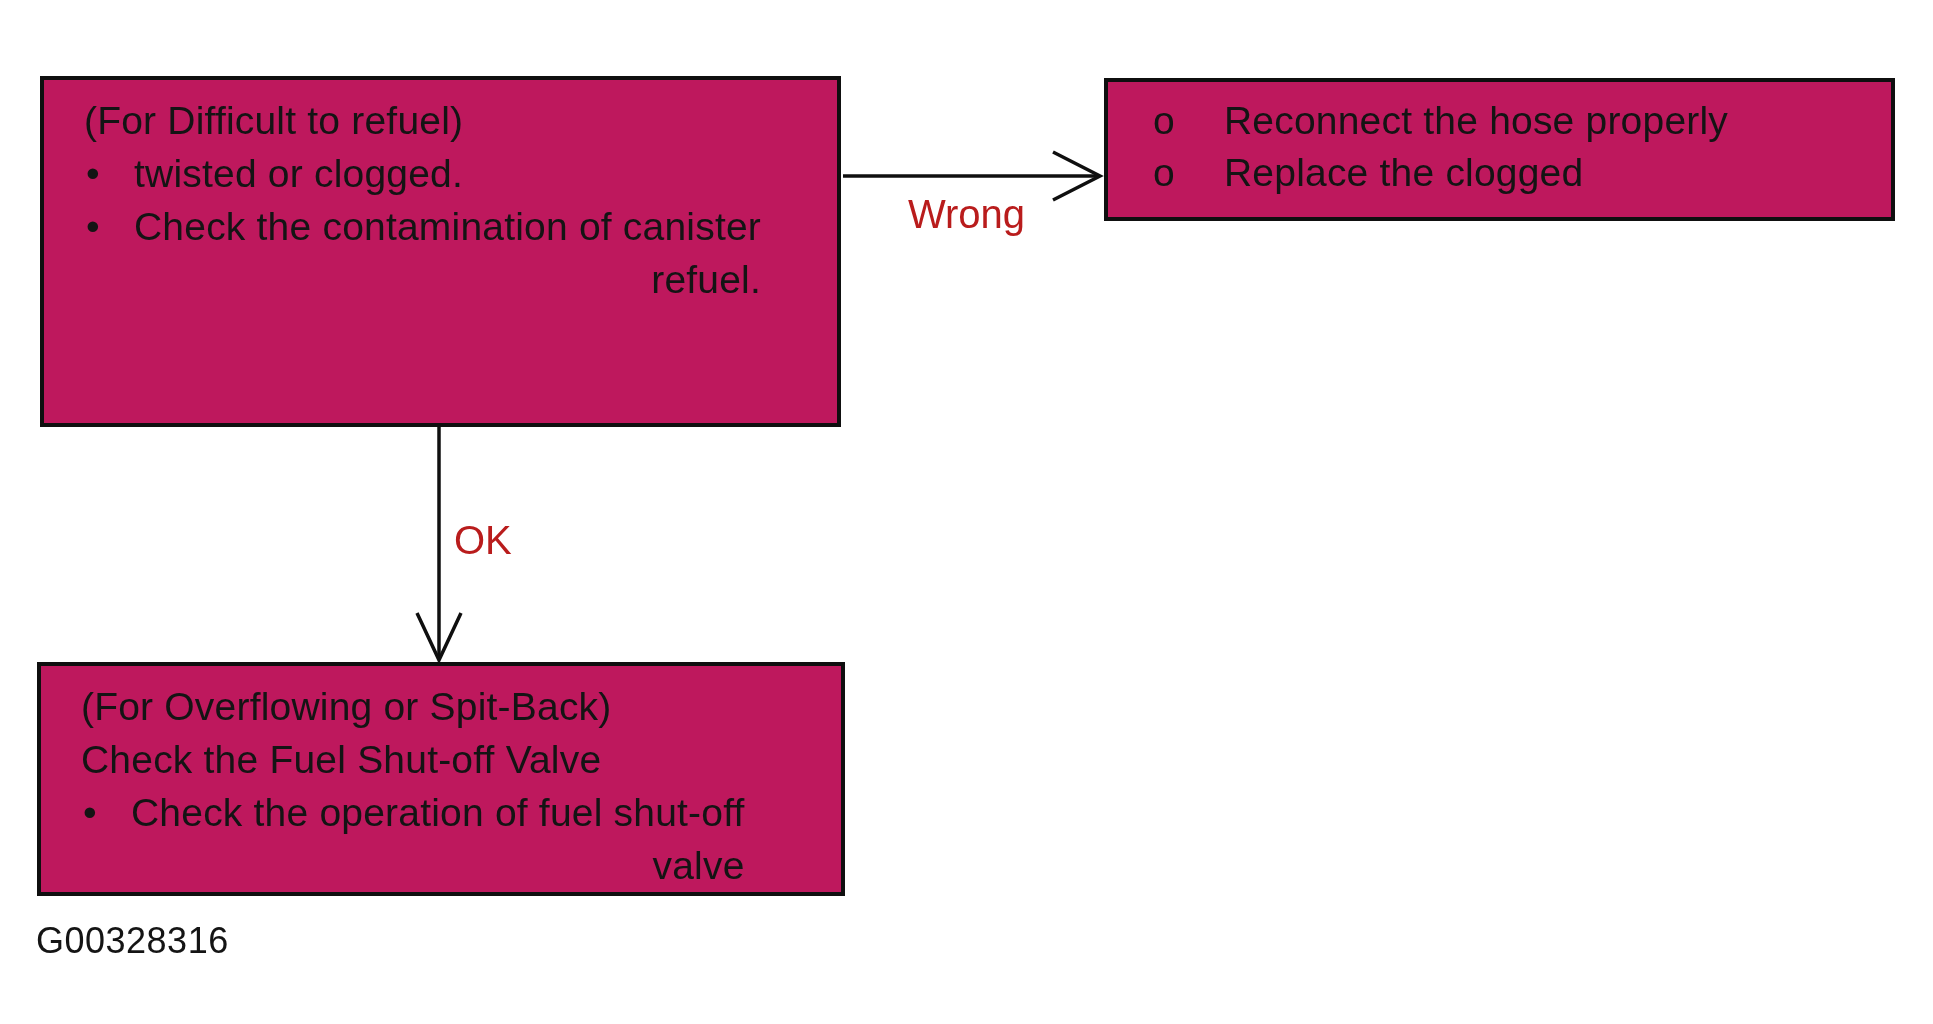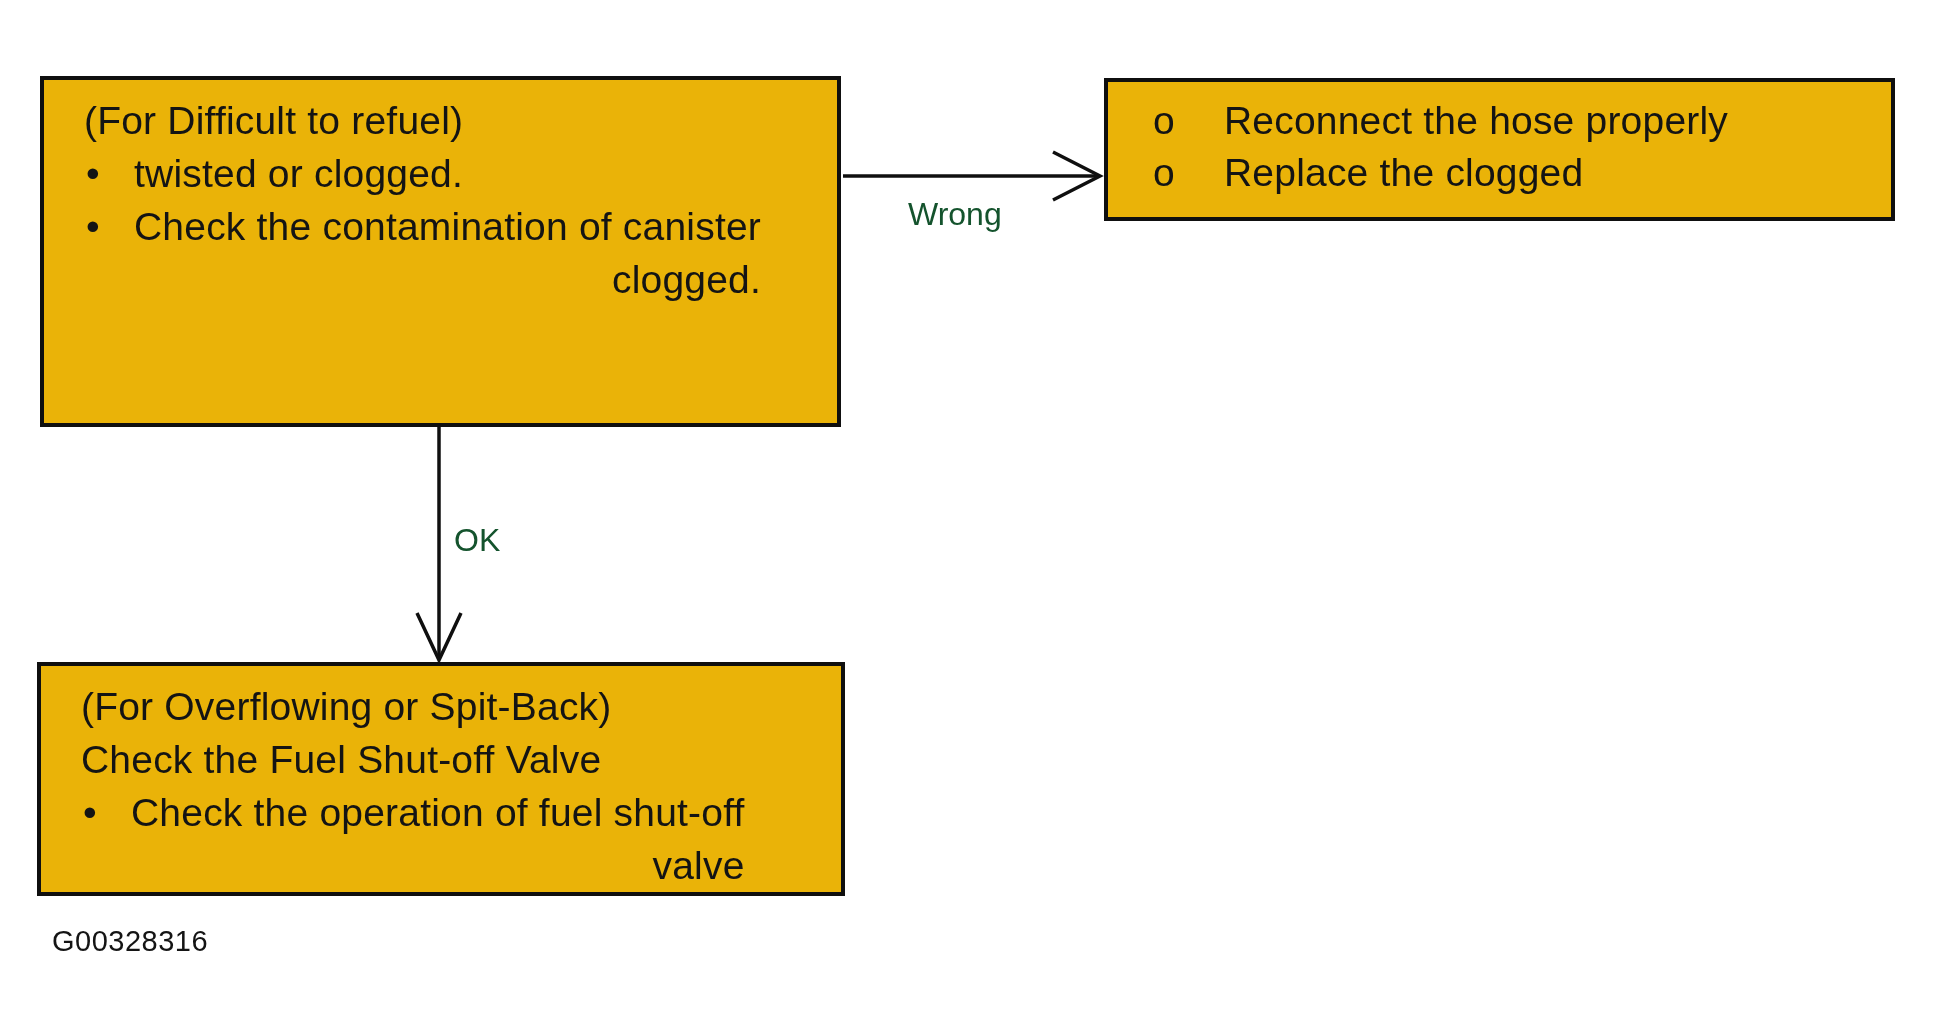--- a/index.html
+++ b/index.html
@@ -19,21 +19,21 @@
   .connectors {
     position: absolute;
     left: 0;
     top: 0;
     width: 1933px;
     height: 1024px;
   }
   .node {
     position: absolute;
     border: 4px solid #0f0f0f;
-    background: #eab308;
+    background: #be185d;
     box-sizing: border-box;
     font-size: 39px;
     line-height: 53px;
     letter-spacing: 0.2px;
   }
   .node-1 {
     left: 40px;
     top: 76px;
     width: 801px;
     height: 351px;
@@ -80,38 +80,38 @@
   .bullet-lines {
     display: block;
   }
   .tline {
     display: block;
     white-space: nowrap;
     text-align: right;
   }
   .arrow-label {
     position: absolute;
-    font-size: 32px;
+    font-size: 40px;
     line-height: 44px;
-    color: #14532d;
+    color: #b91c1c;
     white-space: nowrap;
   }
   .label-wrong {
     left: 908px;
     top: 192px;
   }
   .label-ok {
     left: 454px;
     top: 518px;
   }
   .figure-caption {
     position: absolute;
-    left: 52px;
+    left: 36px;
     top: 925px;
-    font-size: 29px;
+    font-size: 36px;
     line-height: 32px;
     letter-spacing: 0.5px;
     color: #141414;
   }
 </style>
 </head>
 <body>
 
 <div class="canvas">
 
@@ -131,21 +131,21 @@
     <div class="bullet-row">
       <span class="bullet-glyph">•</span>
       <span class="bullet-lines">
         <span class="tline">twisted or clogged.</span>
       </span>
     </div>
     <div class="bullet-row">
       <span class="bullet-glyph">•</span>
       <span class="bullet-lines">
         <span class="tline">Check the contamination of canister</span>
-        <span class="tline">clogged.</span>
+        <span class="tline">refuel.</span>
       </span>
     </div>
   </div>
 
   <div class="node node-2">
     <div class="bullet-row">
       <span class="bullet-glyph">o</span>
       <span class="bullet-lines">
         <span class="tline">Reconnect the hose properly</span>
       </span>

